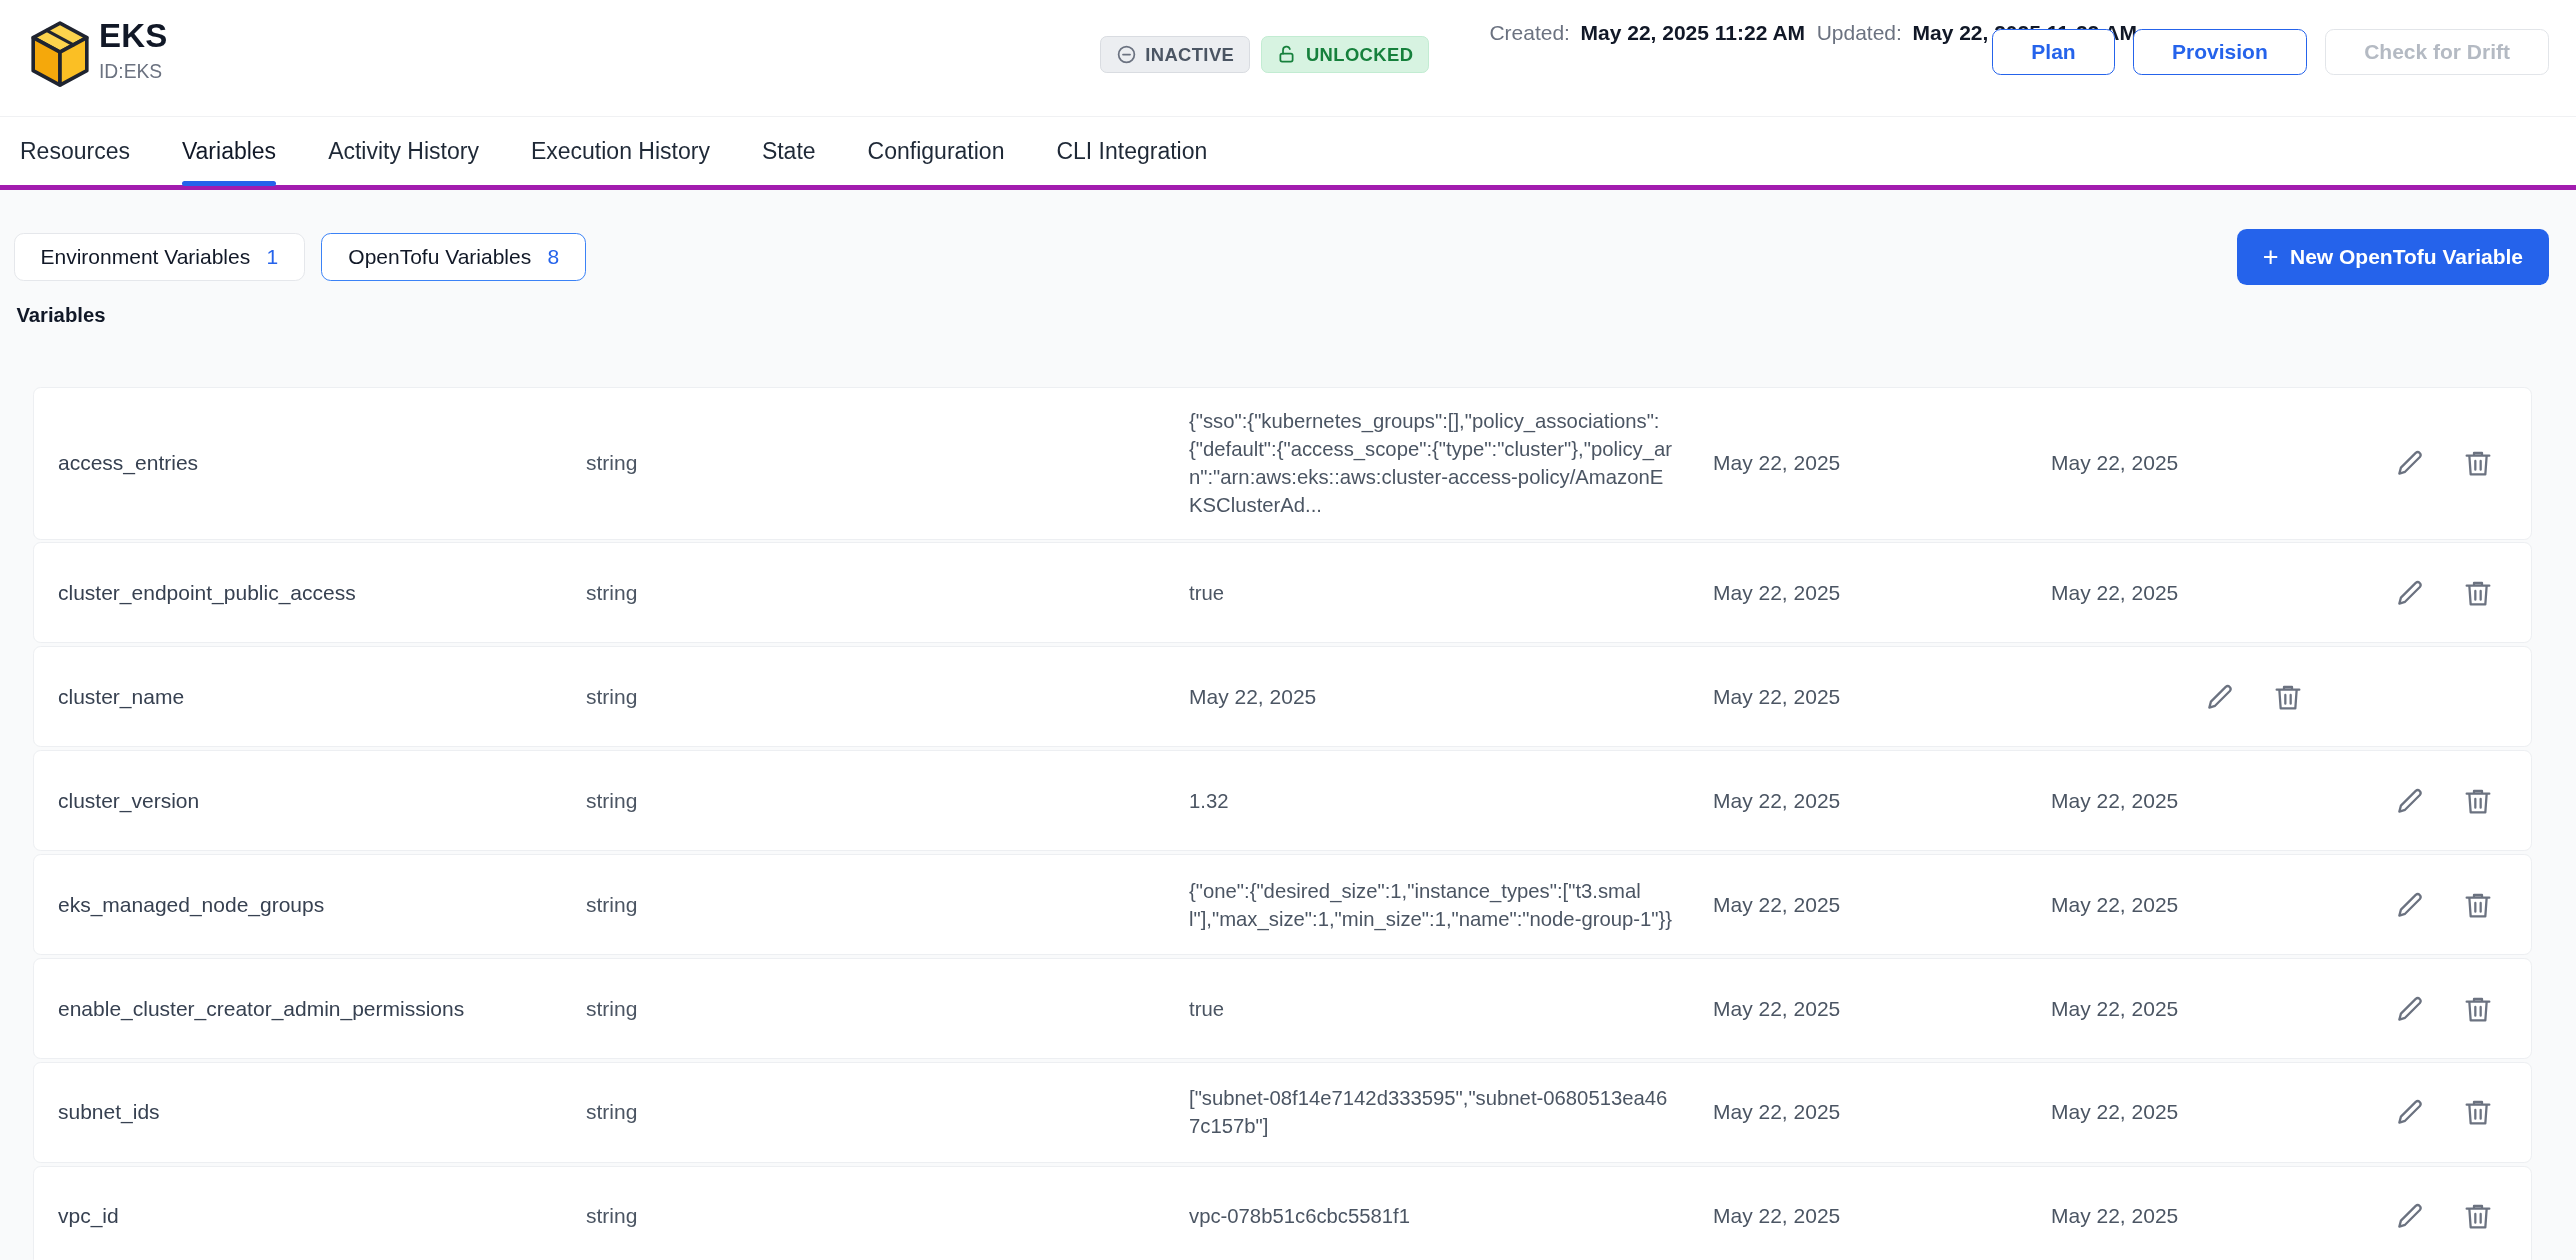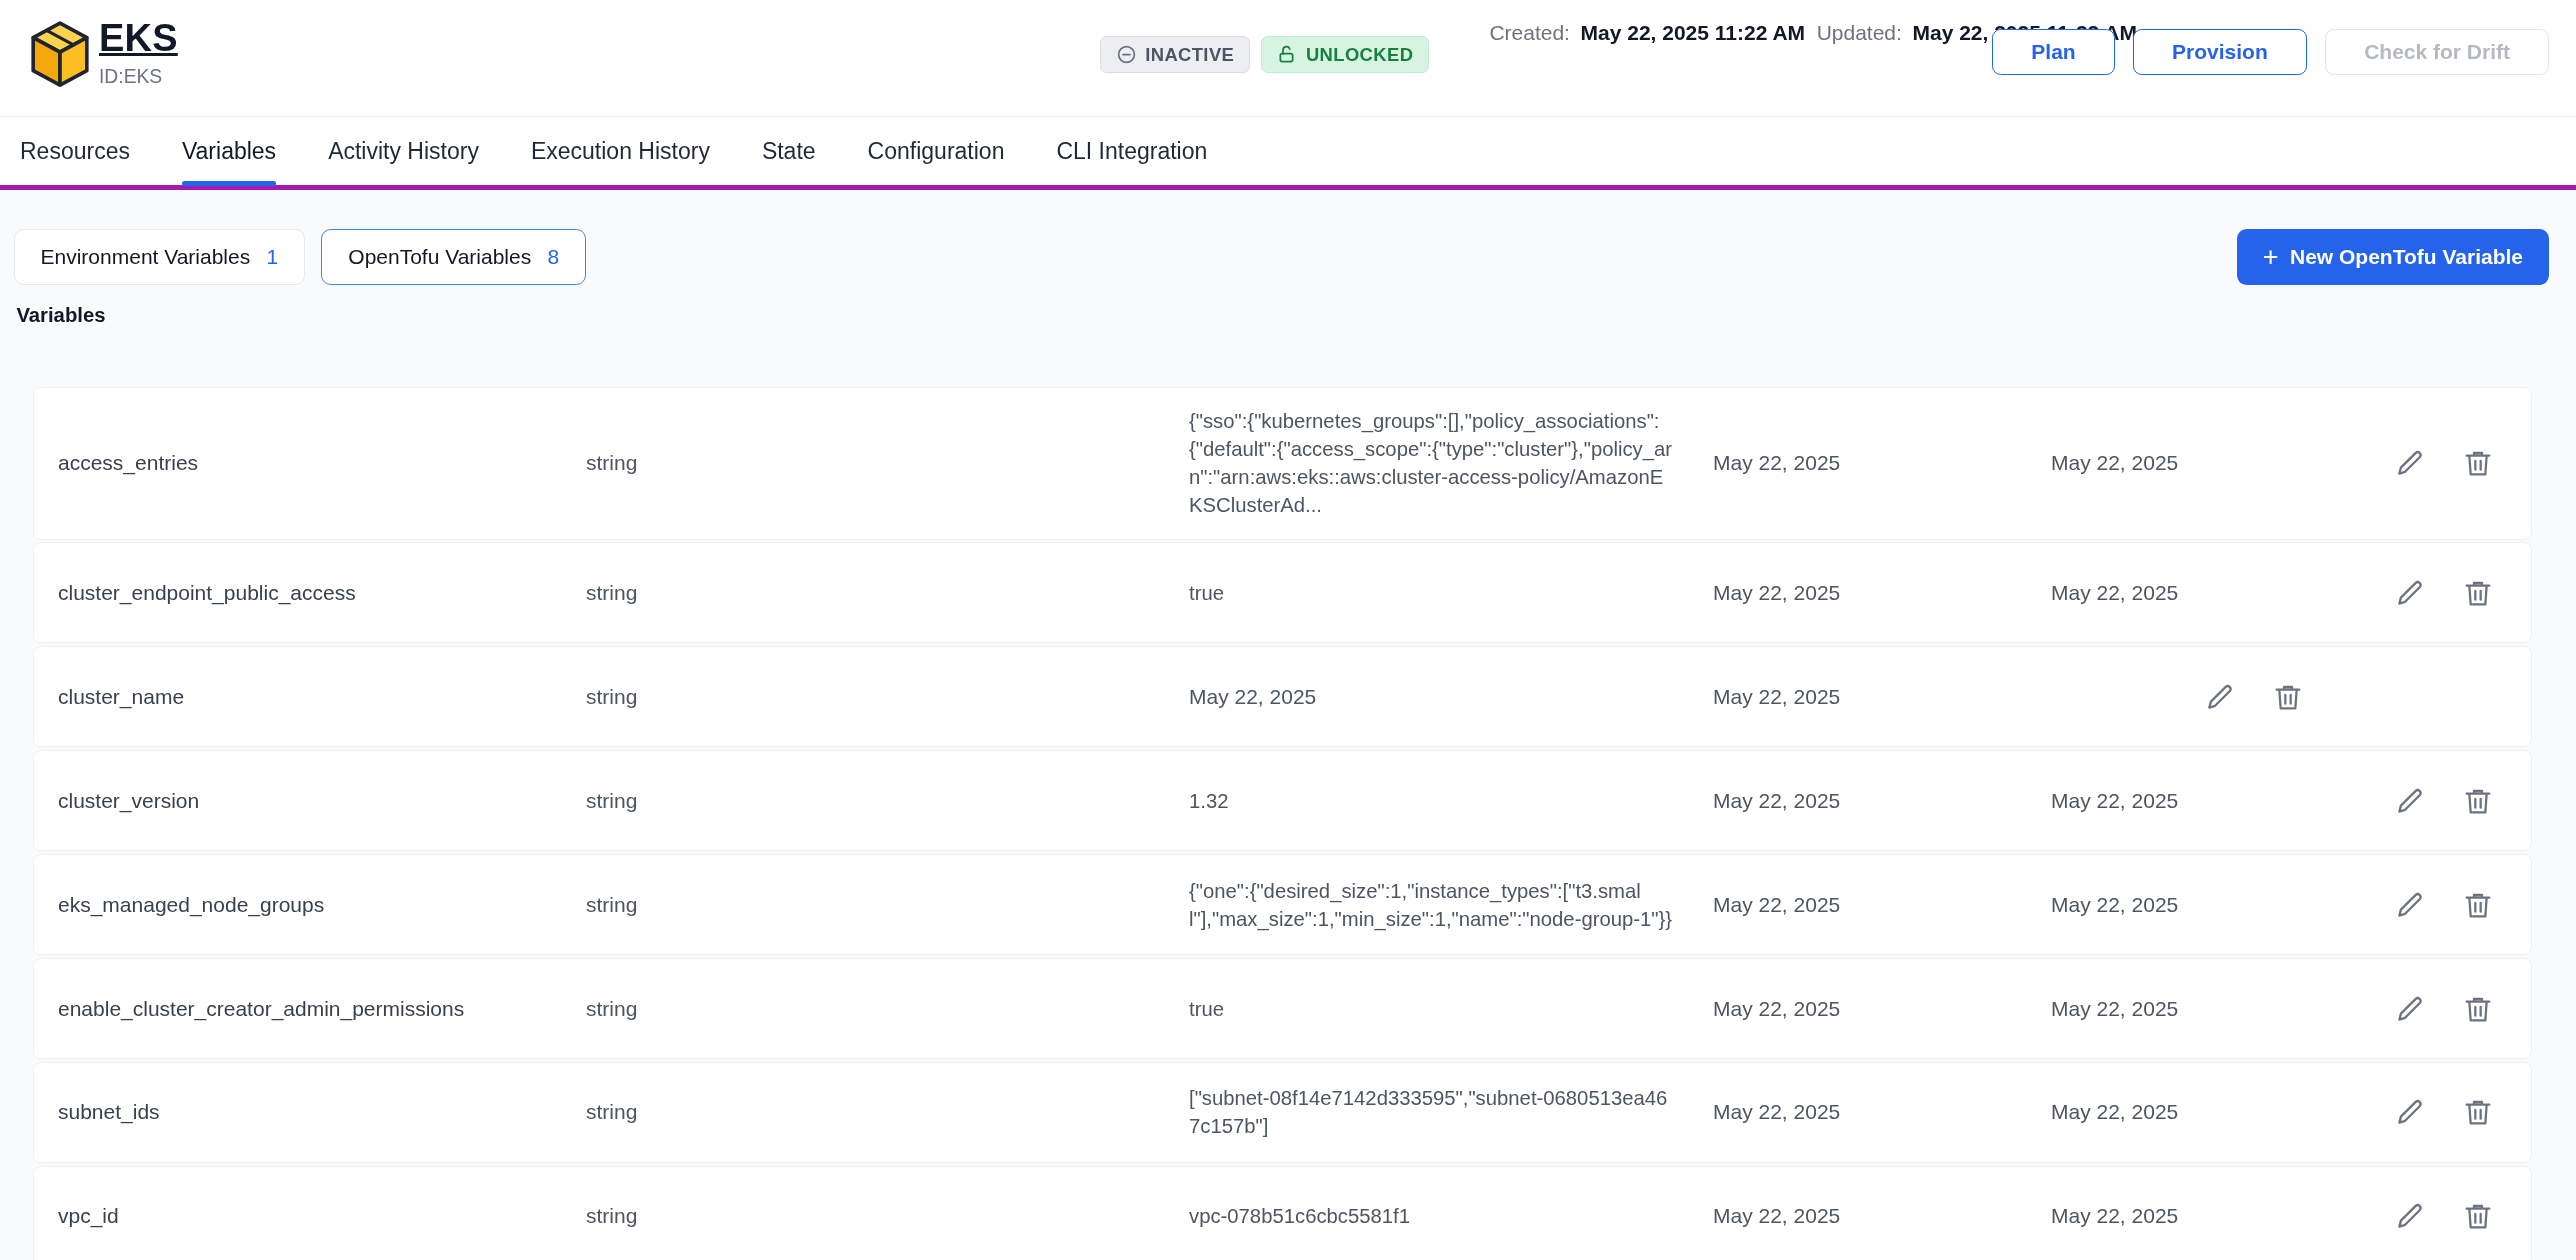--- a/index.html
+++ b/index.html
@@ -14,21 +14,21 @@
 
   
   .header {
     position: relative;
     height: 117px;
     background: #ffffff;
     border-bottom: 1px solid #f0f1f3;
   }
   .logo { position: absolute; left: 27px; top: 17.4px; width: 66px; height: 77px; }
   .title-block { position: absolute; left: 99px; top: 17.4px; }
-  .app-title { font-size: 38px; font-weight: 700; color: #111827; letter-spacing: 0.2px; text-decoration: underline; }
+  .app-title { font-size: 33px; font-weight: 700; color: #111827; letter-spacing: 0.2px; }
   .app-subtitle { font-size: 19.3px; color: #6b7280; margin-top: 5.8px; }
 
   .badges { position: absolute; left: 1100px; top: 36px; display: flex; gap: 11px; }
   .badge {
     display: inline-flex; align-items: center; gap: 8.7px;
     height: 37px; padding: 0 14.5px; border-radius: 6.8px;
     font-size: 18.4px; font-weight: 700; letter-spacing: 0.4px;
   }
   .badge.inactive { background: #eceef1; color: #4b5563; border: 1px solid #d9dce1; }
   .badge.unlocked { background: #d7f3e1; color: #16803c; border: 1px solid #c2ecd2; }
@@ -66,21 +66,21 @@
     content: ""; position: absolute; left: 0; right: 0; bottom: -1px;
     height: 4.8px; border-radius: 2.9px; background: var(--accent, #2563eb);
   }
 
   
   .main { padding-top: 39px; }
 
   .filter-row { display: flex; align-items: center; padding: 0 27px 0 13.5px; }
   .filter-btn {
     display: flex; align-items: center; gap: 16.4px;
-    height: 56px; padding: 0 26px;
+    height: 48px; padding: 0 26px;
     background: #ffffff; border: 1px solid #e5e7eb; border-radius: 9.7px;
     font-size: 21px; color: #111827;
   }
   .filter-btn + .filter-btn { margin-left: 16px; }
   .filter-btn.active { border-color: var(--accent-border, #3b82f6); }
   .filter-count { color: var(--accent, #2563eb); }
   .spacer { flex: 1; }
   .btn-primary {
     display: flex; align-items: center; gap: 11.6px;
     height: 56px; padding: 0 26px;

